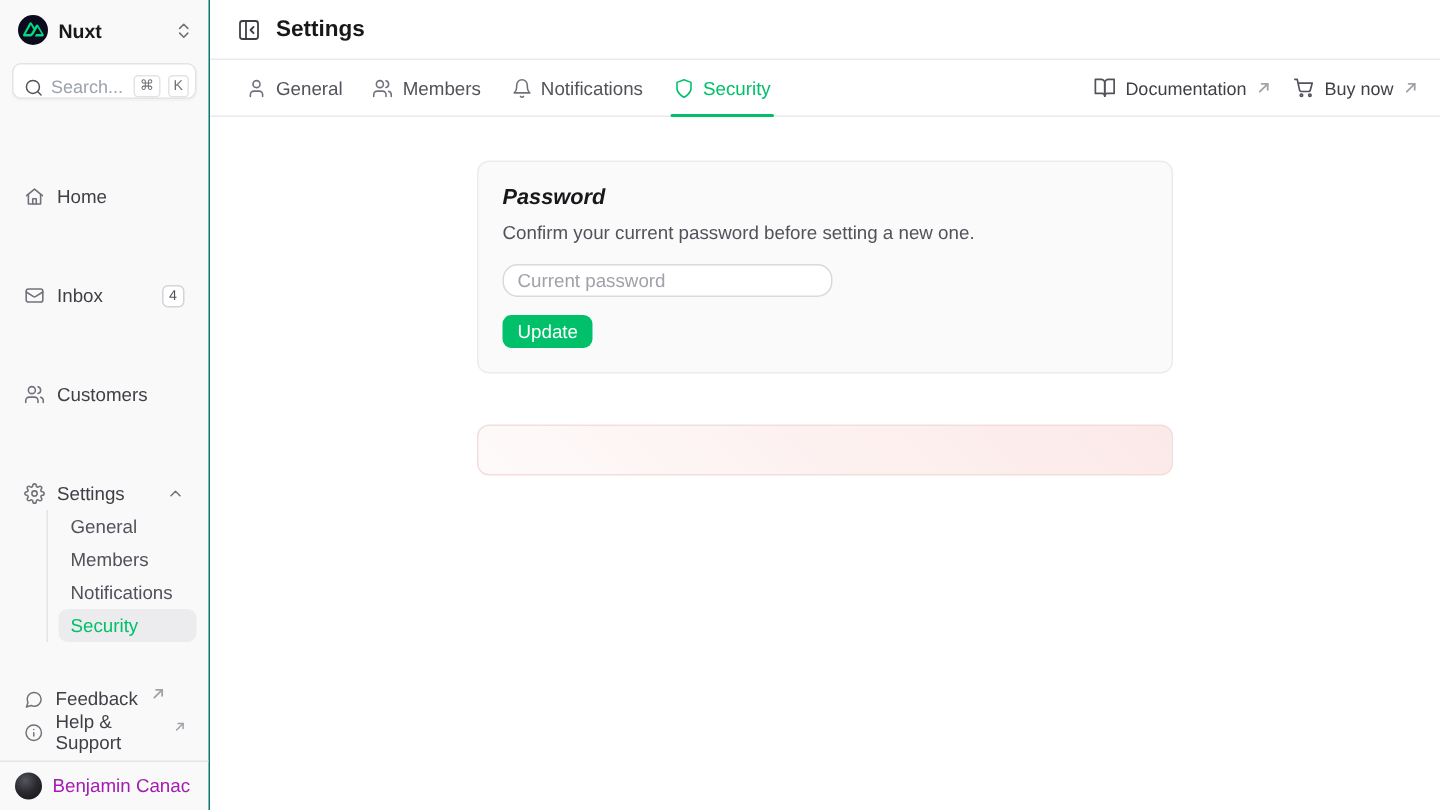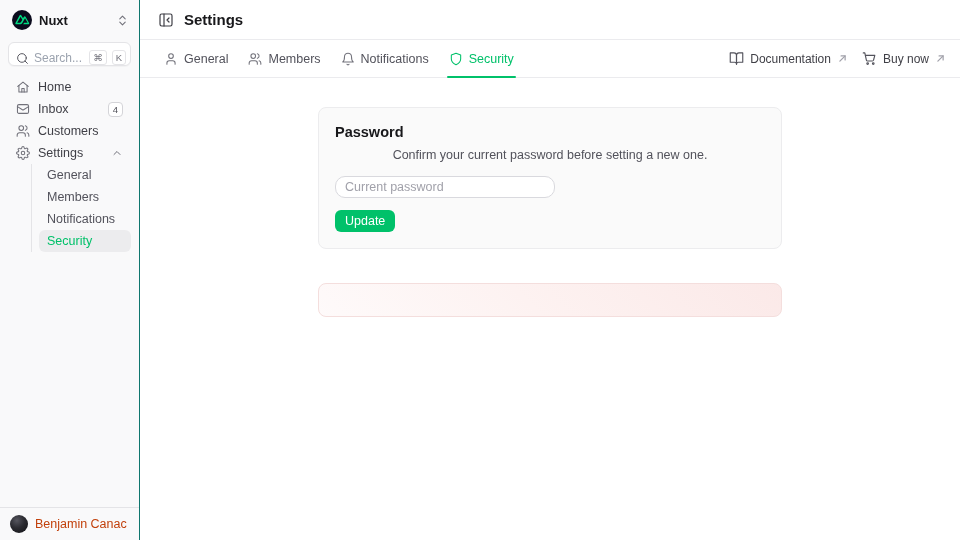--- a/index.html
+++ b/index.html
@@ -22,40 +22,40 @@
   .sb-head .wsname { font-weight:700; font-size:13px; color:#18181b; flex:1; }
   .unfold { color:#71717a; width:13px; height:13px; }
   .sb-search { margin:3px 8px 10px; height:24px; background:#fff; border:1px solid #e4e4e7;
                border-radius:6px; display:flex; align-items:flex-end; gap:5px; padding:0 4px 0 7px;
                box-shadow:0 1px 1px rgba(0,0,0,.03); cursor:pointer; }
   .sb-search .ph { color:#9ca3af; font-size:12px; flex:1; }
   .kbd { font-size:9.5px; color:#71717a; border:1px solid #e4e4e7; background:#fff;
          border-radius:3px; padding:1px 3px; min-width:14px; text-align:center; line-height:1.2; }
   .nav { list-style:none; padding:0 8px; }
   .nav-item { height:22px; display:flex; align-items:center; gap:8px; padding:0 8px;
-              border-radius:6px; color:#3f3f46; cursor:pointer; }
+              border-radius:6px; color:#3f3f46; cursor:pointer;margin-top:44px; }
   .nav-item .ic { color:#71717a; }
   .nav-item .lbl { font-size:12.5px; font-weight:500; }
   .badge { margin-left:auto; border:1px solid #d4d4d8; border-radius:4px; font-size:9.5px;
            color:#52525b; padding:0 4px; line-height:13px; background:#fff; }
   .chev-up { margin-left:auto; width:12px; height:12px; color:#71717a; }
   .subwrap { margin:0 0 0 23px; border-left:1px solid #e4e4e7; padding-left:7px; list-style:none; }
   .sub-item { height:22px; display:flex; align-items:center; padding:0 8px; border-radius:6px;
               font-size:12.5px; font-weight:500; color:#52525b; cursor:pointer; }
   .sub-item.active { background:#ececee; color:#00c16a; }
   .sb-spacer { flex:1; }
   .sb-foot { padding:0 8px 8px; list-style:none; }
   .foot-item { height:22px; display:flex; align-items:center; gap:8px; padding:0 8px;
                border-radius:6px; color:#3f3f46; cursor:pointer; }
   .foot-item .ic { color:#71717a; width:13px; height:13px; }
   .foot-item .lbl { font-size:12.5px; font-weight:500; }
   .sb-user { border-top:1px solid #e4e4e7; padding:7px 10px; display:flex; align-items:center; gap:7px; cursor:pointer; }
   .avatar { width:18px; height:18px; border-radius:50%; flex:none;
             background:radial-gradient(circle at 38% 30%, #55555e 0%, #2b2b31 45%, #101013 100%); }
-  .sb-user .uname { font-size:12.5px; font-weight:500; color:#c2410c; flex:1; white-space:nowrap;text-align:right; }
+  .sb-user .uname { font-size:12.5px; font-weight:500; color:#a21caf; flex:1; white-space:nowrap;text-align:right; }
 
   
   .main { flex:1; display:flex; flex-direction:column; min-width:0; }
   .m-header { height:40px; flex:none; display:flex; align-items:center; gap:10px;
               padding:0 18px; border-bottom:1px solid #ebebee; }
   .m-header .ic { width:16px; height:16px; color:#3f3f46; cursor:pointer; }
   .m-title { font-size:15px; font-weight:700; color:#18181b; }
   .tabbar { height:38px; flex:none; display:flex; align-items:center; justify-content:space-between;
             padding:0 16px 0 24px; border-bottom:1px solid #ebebee; }
   .tabs { display:flex; align-items:center; gap:20px; height:100%; }
@@ -70,22 +70,22 @@
   .top-link { display:flex; align-items:flex-end; gap:6px; color:#3f3f46; font-size:12px;
               font-weight:500; cursor:pointer; }
   .top-link .ic { width:15px; height:15px; color:#52525b; }
 
   .content { flex:1; background:#fff; overflow:auto; padding:29px 0 20px;
              display:flex; flex-direction:column; align-items:center; gap:34px; }
   .card { width:464px; border-radius:8px; padding:16px; }
   .card-pwd { background:#fafafa; border:1px solid #ececee; }
   .card-danger { background:linear-gradient(225deg,#fbe9e8 0%,#fdf2f1 55%,#fefafa 100%);
                  border:1px solid #f4dedd; }
-  .card-title { font-size:14.5px; font-weight:700; color:#18181b; }
-  .card-desc { margin-top:6px; font-size:12.5px; color:#52525b; line-height:1.45; max-width:430px;text-align:center; }
+  .card-title { font-size:14.5px; font-weight:700; color:#18181b;font-style:italic; }
+  .card-desc { margin-top:6px; font-size:12.5px; color:#52525b; line-height:1.45; max-width:430px; }
   .field { margin-top:12px; width:220px; height:22px; background:#fff; border:1px solid #d9d9de;
            border-radius:10px; font-size:12.5px; padding:0 9px; color:#27272a; outline:none;
            font-family:inherit; display:block; }
   .field::placeholder { color:#a1a1aa; }
   .btn { display:inline-block; margin-top:12px; border:none; border-radius:6px; color:#fff;
          font-size:12.5px; font-weight:500; padding:4px 10px; cursor:pointer; font-family:inherit; }
   .btn-green { background:#00c16a; }
   .btn-red { background:#e8112d; }
 </style>
 </head>
@@ -156,20 +156,44 @@
     <ul class="subwrap">
       <li class="sub-item">General</li>
       <li class="sub-item">Members</li>
       <li class="sub-item">Notifications</li>
       <li class="sub-item active">Security</li>
     </ul>
   </ul>
 
   <div class="sb-spacer"></div>
 
+  <ul class="sb-foot">
+    <li class="foot-item">
+      <svg class="ic" viewBox="0 0 24 24">
+        <path d="M21 11.5a8.38 8.38 0 0 1-.9 3.8 8.5 8.5 0 0 1-7.6 4.7 8.38 8.38 0 0 1-3.8-.9L3 21l1.9-5.7a8.38 8.38 0 0 1-.9-3.8 8.5 8.5 0 0 1 4.7-7.6 8.38 8.38 0 0 1 3.8-.9h.5a8.48 8.48 0 0 1 8 8v.5z"></path>
+      </svg>
+      <span class="lbl">Feedback</span>
+      <svg class="ext" viewBox="0 0 8 8">
+        <path d="M1 7 7 1"></path>
+          <path d="M2.4 1H7v4.6"></path>
+      </svg>
+    </li>
+    <li class="foot-item">
+      <svg class="ic" viewBox="0 0 24 24">
+        <circle cx="12" cy="12" r="9.5"></circle>
+          <path d="M12 16v-4"></path>
+          <path d="M12 8h.01"></path>
+      </svg>
+      <span class="lbl">Help &amp; Support</span>
+      <svg class="ext" viewBox="0 0 8 8">
+        <path d="M1 7 7 1"></path>
+          <path d="M2.4 1H7v4.6"></path>
+      </svg>
+    </li>
+  </ul>
 
   <div class="sb-user">
     <span class="avatar"></span>
     <span class="uname">Benjamin Canac</span>
     <svg class="unfold" viewBox="0 0 24 24" fill="none" stroke="currentColor" stroke-width="2" stroke-linecap="round" stroke-linejoin="round">
       <path d="m7 15 5 5 5-5"></path>
         <path d="m7 9 5-5 5 5"></path>
     </svg>
   </div>
 </aside>

